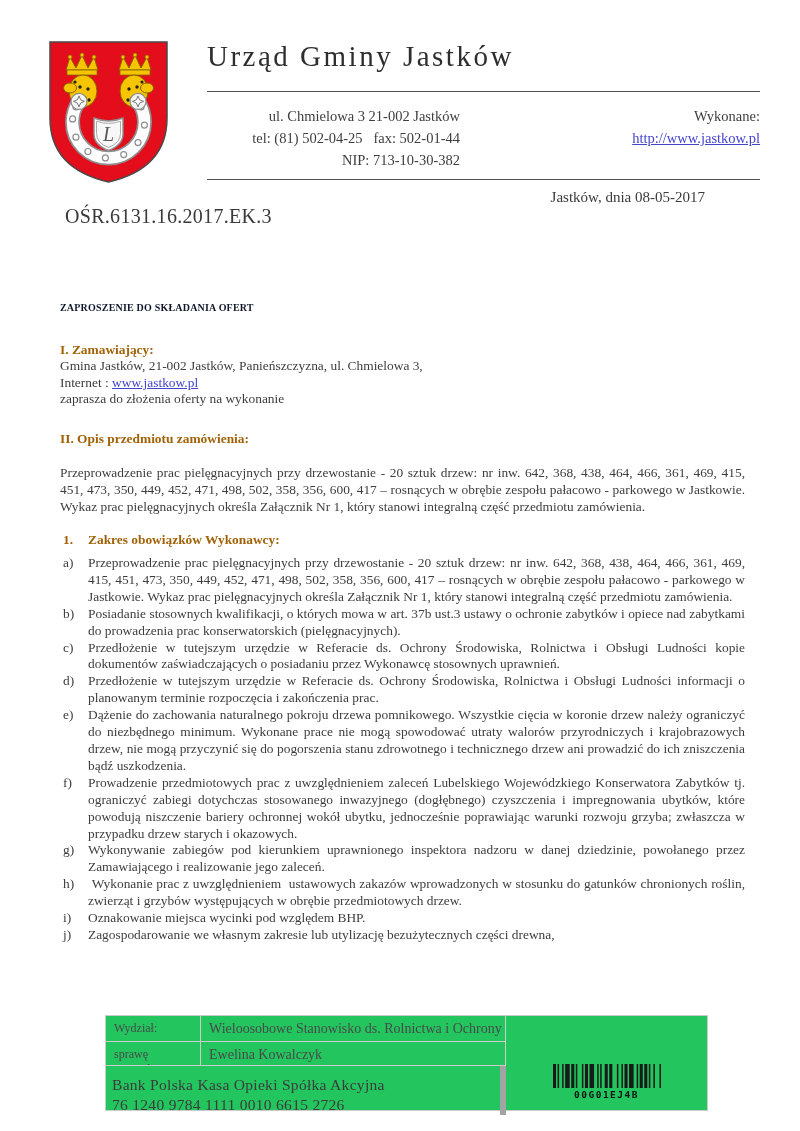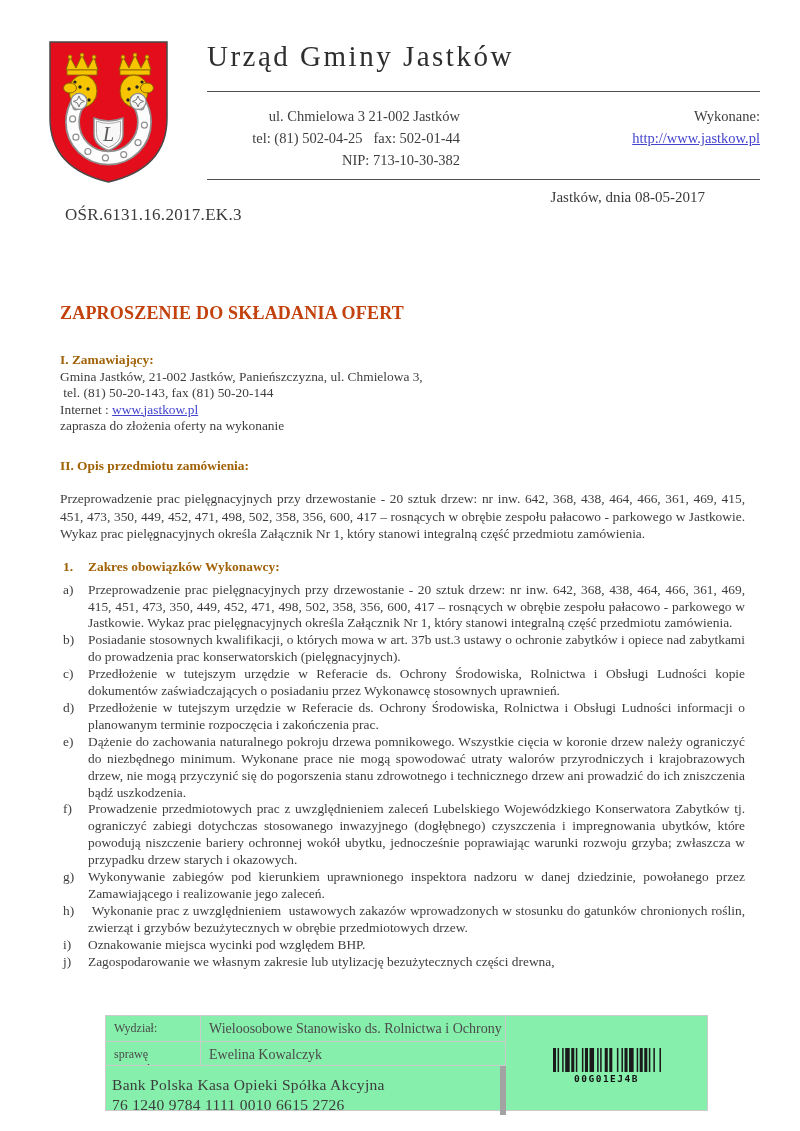--- a/index.html
+++ b/index.html
@@ -27,60 +27,60 @@
   .addr-col-1 { width: 253px; }
   .addr-col-2 { flex: 1; }
   .addr-line { font-size: 14.5px; line-height: 22px; color: #3d3d3d; white-space: pre; text-align: right; }
   a.doc-link { color: #4343cd; text-decoration: underline; }
   .dateline {
     position: absolute; top: 189px; left: 0; right: 95px;
     text-align: right; font-size: 15px; color: #3a3a3a;
   }
   .reference {
     position: absolute; top: 205px; left: 65px;
-    font-size: 17px; color: #3a3a3a; letter-spacing: 0.3px;
+    font-size: 20px; color: #3a3a3a; letter-spacing: 0.3px;
   }
 
   
   .content { position: absolute; top: 302px; left: 60px; width: 685px; font-size: 13.4px; line-height: 1.26; color: #3d3d3d; }
-  .doc-title { font-weight: bold; color: #c2410c; font-size: 18px; letter-spacing: 0.2px; }
+  .doc-title { font-weight: bold; color: #0f172a; font-size: 10px; letter-spacing: 0.2px; }
   .sec-heading { font-weight: bold; color: #a16207; }
   .sec1-heading { margin-top: 27px; }
   .sec1-line { line-height: 16.5px; white-space: pre-wrap; }
   .sec2-heading { margin-top: 23px; }
   .sec2-para { margin-top: 16px; text-align: justify; line-height: 17.1px; }
   .list-heading { margin-top: 17px; display: flex; }
   .list-heading .num { width: 28px; padding-left: 3px; }
   .olist { margin-top: 6px; }
   .li { position: relative; padding-left: 28px; }
   .li .marker { position: absolute; left: 3px; top: 0; }
   .li .li-text { text-align: justify; line-height: 16.9px; white-space: pre-wrap; }
 
   
   .footer-table {
     position: absolute; left: 105px; top: 1015px; width: 603px; height: 96px;
     display: grid;
     grid-template-columns: 95px 1fr 201px;
     grid-template-rows: 26px 24px 1fr;
     border: 1px solid #cbcbcb;
-    background: #86efac;
+    background: #22c55e;
   }
   .ft-cell { border-right: 1px solid #cbcbcb; border-bottom: 1px solid #cbcbcb; padding: 5px 8px; overflow: hidden; }
   .ft-label { font-size: 12px; color: #4a4a4a; }
   .ft-value { font-size: 14px; color: #4a4a4a; white-space: nowrap; }
   .ft-bank {
     grid-column: 1 / 3; grid-row: 3;
     border-right: 6px solid #a3a3a3;
     padding: 9px 8px 0 6px;
   }
   .bank-name { font-size: 15.5px; color: #3c3c3c; line-height: 20px; letter-spacing: 0.3px; }
   .bank-account { font-size: 15.5px; color: #3c3c3c; line-height: 20px; letter-spacing: 0.3px; }
   .ft-barcode {
     grid-column: 3; grid-row: 1 / 4;
-    display: flex; flex-direction: column; align-items: center; justify-content: flex-start;
+    display: flex; flex-direction: column; align-items: center; justify-content: center;
     padding-top: 32px;
   }
   .barcode-label {
     font-family: "DejaVu Sans Mono", monospace;
     font-size: 9.5px; font-weight: bold; color: #111;
     letter-spacing: 1.5px; margin-top: 1px;
   }
 </style>
 </head>
 <body>
@@ -173,21 +173,20 @@
   </div>
 
   <div class="dateline">Jastków, dnia 08-05-2017</div>
   <div class="reference">OŚR.6131.16.2017.EK.3</div>
 
   <div class="content">
     <div class="doc-title">ZAPROSZENIE DO SKŁADANIA OFERT</div>
 
     <div class="sec-heading sec1-heading">I. Zamawiający:</div>
     <div class="sec1-line">Gmina Jastków, 21-002 Jastków, Panieńszczyzna, ul. Chmielowa 3,</div>
-    <div class="sec1-line"> tel. (81) 50-20-143, fax (81) 50-20-144</div>
     <div class="sec1-line"><span>Internet : </span><a href="#" class="doc-link">www.jastkow.pl</a></div>
     <div class="sec1-line">zaprasza do złożenia oferty na wykonanie</div>
 
     <div class="sec-heading sec2-heading">II. Opis przedmiotu zamówienia:</div>
     <div class="sec2-para">Przeprowadzenie prac pielęgnacyjnych przy drzewostanie - 20 sztuk drzew: nr inw. 642, 368, 438, 464, 466, 361, 469, 415, 451, 473, 350, 449, 452, 471, 498, 502, 358, 356, 600, 417 – rosnących w obrębie zespołu pałacowo - parkowego w Jastkowie. Wykaz prac pielęgnacyjnych określa Załącznik Nr 1, który stanowi integralną część przedmiotu zamówienia.</div>
 
     <div class="sec-heading list-heading">
       <span class="num">1.</span>
       <span>Zakres obowiązków Wykonawcy:</span>
     </div>
@@ -216,21 +215,21 @@
       <div class="li">
           <span class="marker">f)</span>
           <div class="li-text">Prowadzenie przedmiotowych prac z uwzględnieniem zaleceń Lubelskiego Wojewódzkiego Konserwatora Zabytków tj. ograniczyć zabiegi dotychczas stosowanego inwazyjnego (dogłębnego) czyszczenia i impregnowania ubytków, które powodują niszczenie bariery ochronnej wokół ubytku, jednocześnie poprawiając warunki rozwoju grzyba; zwłaszcza w przypadku drzew starych i okazowych.</div>
         </div>
       <div class="li">
           <span class="marker">g)</span>
           <div class="li-text">Wykonywanie zabiegów pod kierunkiem uprawnionego inspektora nadzoru w danej dziedzinie, powołanego przez Zamawiającego i realizowanie jego zaleceń.</div>
         </div>
       <div class="li">
           <span class="marker">h)</span>
-          <div class="li-text"> Wykonanie prac z uwzględnieniem  ustawowych zakazów wprowadzonych w stosunku do gatunków chronionych roślin, zwierząt i grzybów bezużytecznych w obrębie przedmiotowych drzew.</div>
+          <div class="li-text"> Wykonanie prac z uwzględnieniem  ustawowych zakazów wprowadzonych w stosunku do gatunków chronionych roślin, zwierząt i grzybów występujących w obrębie przedmiotowych drzew.</div>
         </div>
       <div class="li">
           <span class="marker">i)</span>
           <div class="li-text">Oznakowanie miejsca wycinki pod względem BHP.</div>
         </div>
       <div class="li">
           <span class="marker">j)</span>
           <div class="li-text">Zagospodarowanie we własnym zakresie lub utylizację bezużytecznych części drewna,</div>
         </div>
     </div>

